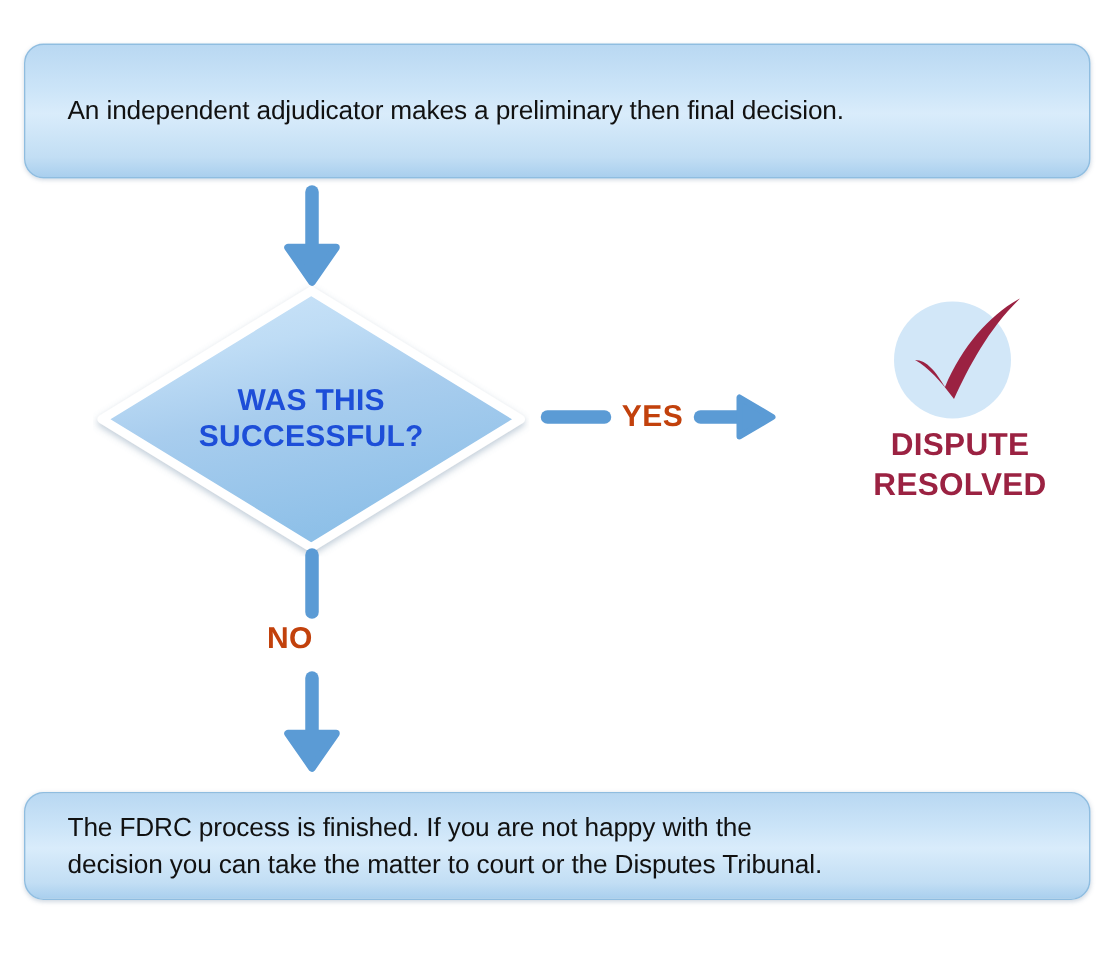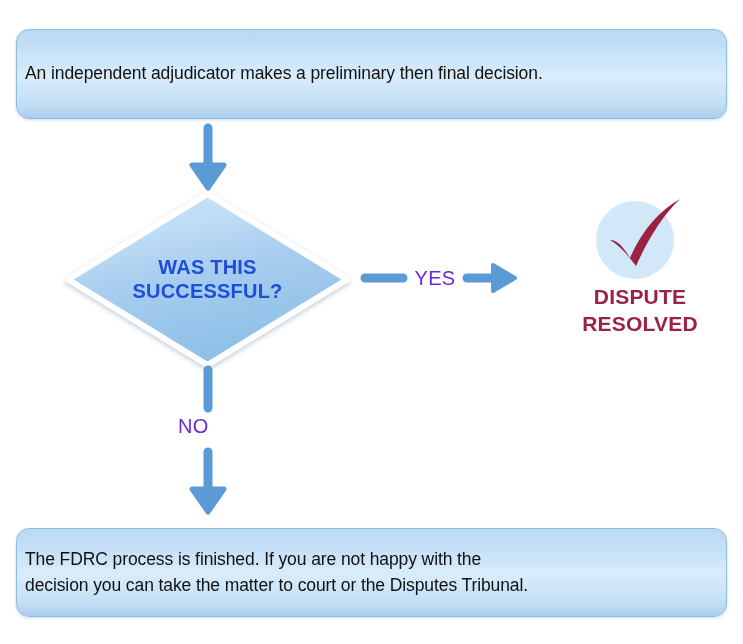--- a/index.html
+++ b/index.html
@@ -34,30 +34,30 @@
                 #cbe4f8 32%,
                 #d9ecfb 52%,
                 #c2def4 85%,
                 #a9cfee 100%);
     box-shadow: 0 1px 3px rgba(90,120,150,0.28),
                 0 0 0 3px rgba(255,255,255,0.85);
     display: flex;
     align-items: center;
   }
   .proc-text {
-    padding: 0 8px;
+    padding: 0 28px;
     color: #111111;
     font-size: 17.5px;
     line-height: 1.45;
     letter-spacing: -0.1px;
     white-space: pre-line;
   }
 
   #box-top  { left: 16px; top: 29px;  width: 711px; height: 90px; }
-  #box-bottom { left: 16px; top: 528px; width: 711px; height: 89px; }
+  #box-bottom { left: 16px; top: 528px; width: 711px; height: 72px; }
 
   
   #diamond-wrap {
     position: absolute;
     left: 62px;
     top: 188px;
     width: 291px;
     height: 183px;
   }
   .diamond-shadow {
@@ -89,22 +89,22 @@
 
   #arrow-top-to-diamond { left: 186px; top: 128px;  width: 44px; height: 62px; }
   #arrow-diamond-to-no  { left: 186px; top: 368px;  width: 44px; height: 44px; }
   #arrow-no-to-bottom   { left: 186px; top: 452px;  width: 44px; height: 62px; }
   #connector-yes-stub   { left: 362px; top: 270px;  width: 44px; height: 16px; }
   #arrow-yes-to-result  { left: 465px; top: 262px;  width: 52px; height: 32px; }
 
   .edge-label {
     position: absolute;
     font-size: 20px;
-    font-weight: normal;
-    color: #6d28d9;
+    font-weight: bold;
+    color: #c2410c;
     letter-spacing: 0.3px;
   }
   #label-yes { left: 404px; top: 267px; width: 62px; text-align: center; }
   #label-no  { left: 178px; top: 415px; width: 60px; }
 
   
   #resolved-group {
     position: absolute;
     left: 545px;
     top: 194px;

